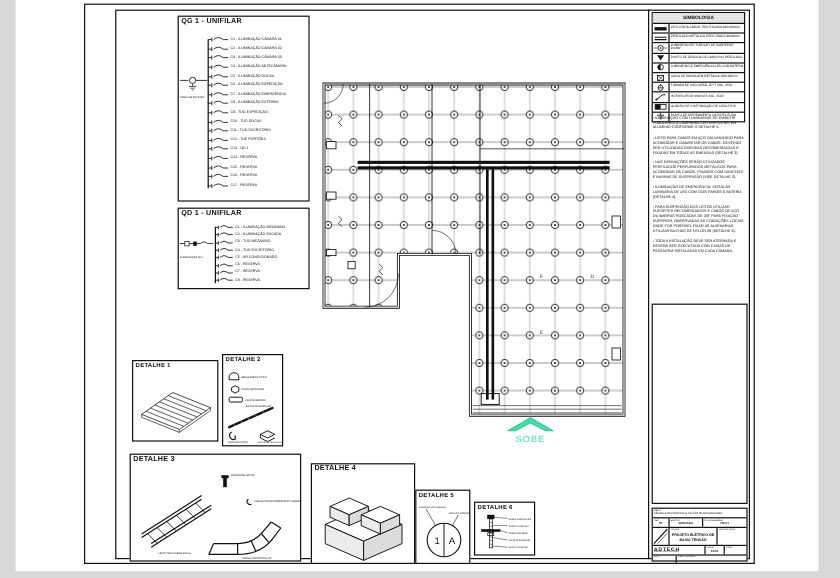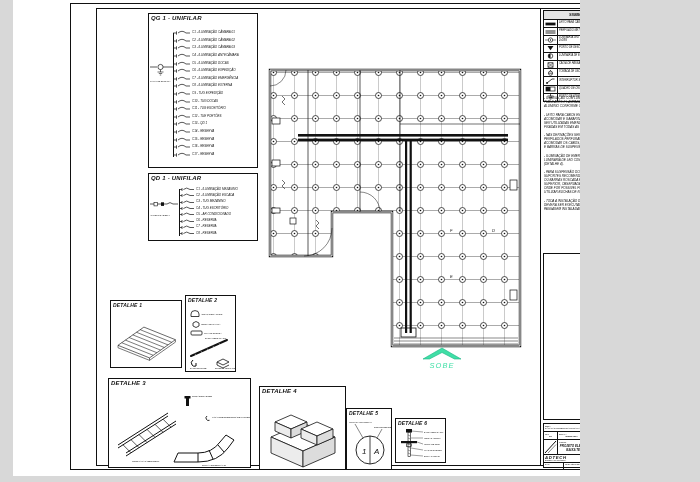--- a/index.html
+++ b/index.html
@@ -1,17 +1,17 @@
 <!DOCTYPE html>
 <html><head>
 <meta charset="utf-8">
 <style>
   html,body{margin:0;padding:0;}
   body{width:700px;height:482px;background:#d8d8d8;font-family:"Liberation Sans",sans-serif;color:#111;}
-  .canvas{position:relative;width:580px;height:482px;overflow:hidden;font-style:italic;}
+  .canvas{position:relative;width:700px;height:482px;overflow:hidden;}
   .paper{position:absolute;left:13px;top:0;width:669px;height:476px;background:#fff;}
   .frame-outer{position:absolute;left:70px;top:3px;width:559px;height:467px;border:1.6px solid #111;box-sizing:border-box;}
   .frame-inner{position:absolute;left:96px;top:8px;width:529px;height:458px;border:0.8px solid #111;box-sizing:border-box;}
   .col-divider{position:absolute;left:540px;top:8px;width:1px;height:458px;background:#111;}
   .box{position:absolute;border:0.9px solid #111;background:#fff;box-sizing:border-box;}
   .box-title{font-size:6px;font-weight:bold;padding:1px 0 0 2px;letter-spacing:0.2px;white-space:nowrap;}
   .box-title.sm{font-size:5px;}
   
   .sl-bus{position:absolute;width:1px;background:#111;}
   .sl-rows{position:absolute;display:flex;flex-direction:column;}

